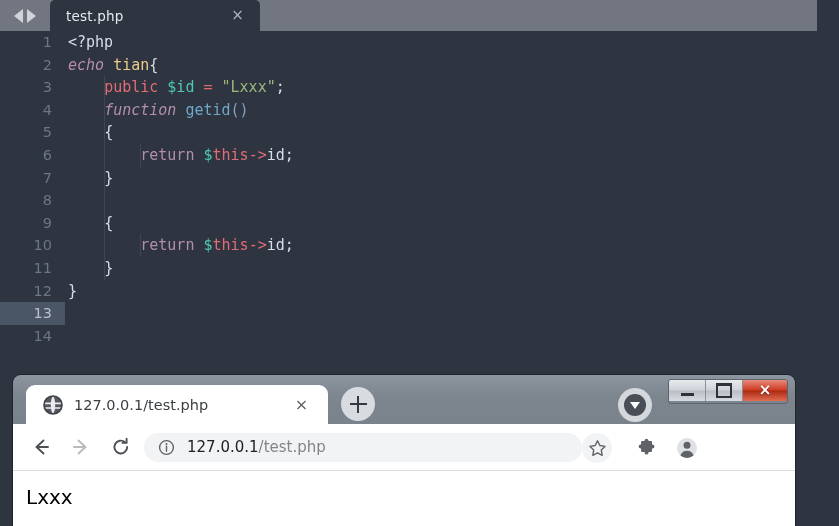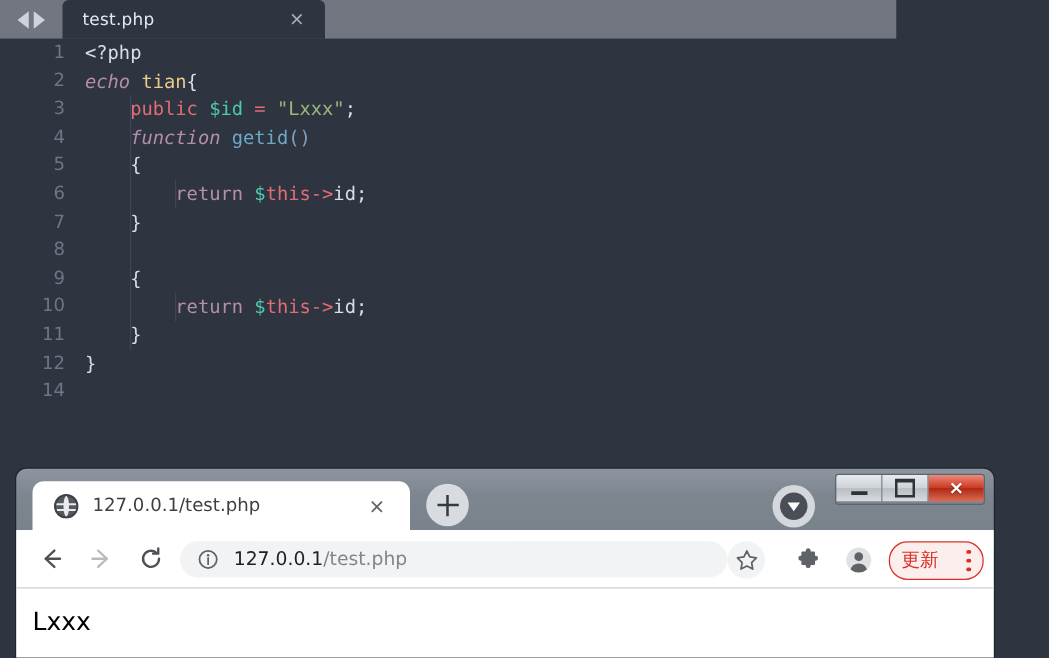--- a/index.html
+++ b/index.html
@@ -5,21 +5,21 @@
   html,body{margin:0;padding:0;}
   body{
     width:839px;height:526px;overflow:hidden;position:relative;
     background:#2e3440;
     font-family:"DejaVu Sans","Liberation Sans",sans-serif;
   }
 
   
   #editor{position:absolute;left:0;top:0;width:839px;height:526px;background:#2e3440;}
 
-  #editor-tabbar{position:absolute;left:0;top:0;width:717px;height:31px;background:#717681;}
+  #editor-tabbar{position:absolute;left:0;top:0;width:817px;height:31px;background:#717681;}
   #tab-nav{position:absolute;left:0;top:0;width:50px;height:31px;display:flex;align-items:center;justify-content:center;gap:4px;}
   .nav-tri{width:0;height:0;border-top:7px solid transparent;border-bottom:7px solid transparent;}
   .nav-tri.left{border-right:9px solid #cfd3da;}
   .nav-tri.right{border-left:9px solid #cfd3da;}
 
   #tab-active{position:absolute;left:50px;top:0;width:210px;height:31px;background:#2e3440;
     border-top-left-radius:5px;border-top-right-radius:5px;display:flex;align-items:center;}
   #tab-active-label{color:#e5e9f0;font-size:13.5px;margin-left:16px;letter-spacing:.2px;}
   #tab-close{position:absolute;right:14px;top:7px;width:17px;height:17px;color:#aab1bd;font-size:15px;
     line-height:17px;text-align:center;}
@@ -205,20 +205,25 @@
       <span class="ln">11</span>
       <span class="guide g1"></span>
       <span class="src">    <span class="t-plain">}</span></span>
     </div>
 
     <div class="code-line">
       <span class="ln">12</span>
       <span class="src"><span class="t-plain">}</span></span>
     </div>
 
+    <div class="code-line active">
+      <span class="ln-hl"></span>
+      <span class="ln">13</span>
+      <span class="src"></span>
+    </div>
 
     <div class="code-line">
       <span class="ln">14</span>
     </div>
 
   </div>
 </div>
 
 <div id="browser">
 
@@ -308,27 +313,19 @@
     </div>
 
     <div id="btn-profile">
       <svg width="22" height="22" viewBox="0 0 22 22">
         <circle cx="11" cy="11" r="10" fill="#dfe1e5"></circle>
         <circle cx="11" cy="8.3" r="3.5" fill="#5f6368"></circle>
         <path d="M4.4 18.6a6.9 6.9 0 0 1 13.2 0 10 10 0 0 1-13.2 0z" fill="#5f6368"></path>
       </svg>
     </div>
 
-    <div id="update-pill">
-      <span id="update-label">更新</span>
-      <span id="update-dots">
-        <span class="udot"></span>
-        <span class="udot"></span>
-        <span class="udot"></span>
-      </span>
-    </div>
   </div>
 
   <div id="viewport">
     <div id="page-text">Lxxx</div>
   </div>
 
 </div>
 
 </body></html>

